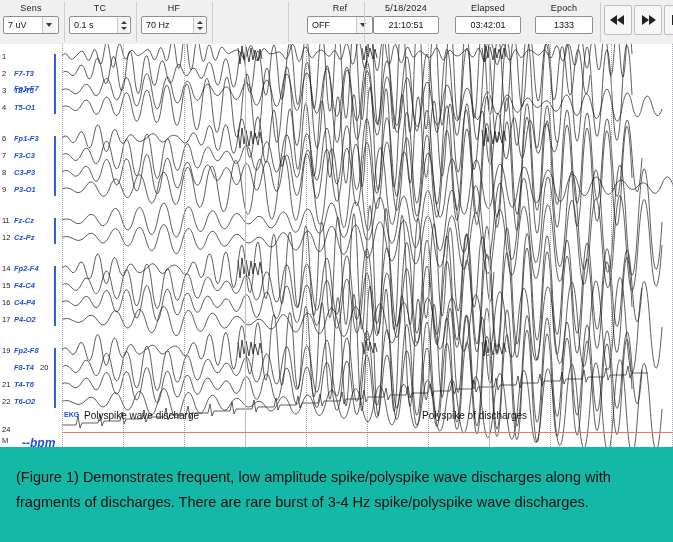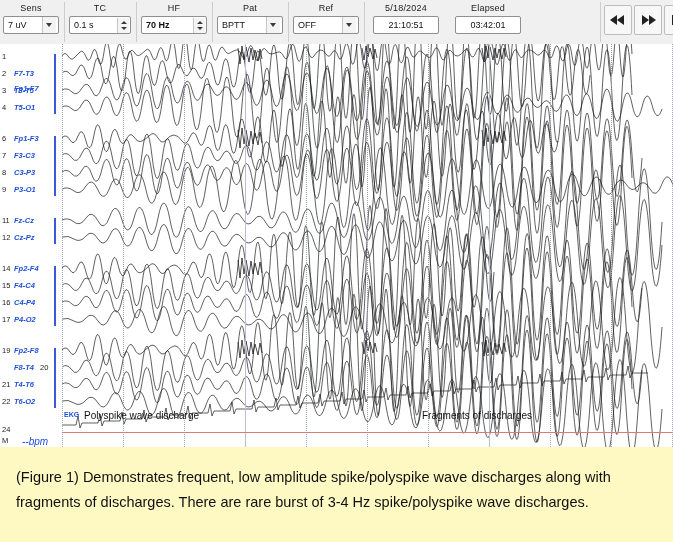--- a/index.html
+++ b/index.html
@@ -186,33 +186,33 @@
     color: #1f4fd8;
     font-weight: bold;
   }
   .ekg-line {
     position: absolute;
     height: 1px;
     background: #d97b7b;
   }
   .bpm-tag {
     position: absolute;
-    font-size: 10px;
+    font-size: 12px;
     color: #1f4fd8;
-    font-weight: normal;
+    font-weight: bold;
     font-style: italic;
   }
 
   
   .caption {
     position: absolute;
     left: 0; top: 447px;
     width: 673px;
     height: 95px;
-    background: #fef9c3;
+    background: #14b8a6;
     box-sizing: border-box;
     padding: 18px 16px 0 16px;
   }
   .caption p {
     margin: 0;
     font-size: 14.5px;
     line-height: 25px;
     color: #111111;
   }
 </style>
@@ -238,37 +238,30 @@
         <div class="tb-label">TC</div>
         <div class="tb-ctl" style="width:62px;">
           <span>0.1 s</span>
           <span class="spin"></span>
         </div>
       </div>
       <div class="sep" style="left:136px;"></div>
 
       <div class="tb-group" style="left:138px;width:72px;">
         <div class="tb-label">HF</div>
-        <div class="tb-ctl" style="width:66px;font-weight:bold;">
+        <div class="tb-ctl" style="width:66px;">
           <span>70 Hz</span>
           <span class="spin"></span>
         </div>
       </div>
       <div class="sep" style="left:212px;"></div>
 
-      <div class="tb-group" style="left:214px;width:72px;">
-        <div class="tb-label">Pat</div>
-        <div class="tb-ctl" style="width:66px;">
-          <span>BPTT</span>
-          <span class="caret"></span>
-        </div>
-      </div>
       <div class="sep" style="left:288px;"></div>
 
-      <div class="tb-group" style="left:290px;width:72px;">
+      <div class="tb-group" style="left:290px;width:72px;padding-left:14px;">
         <div class="tb-label">Ref</div>
         <div class="tb-ctl" style="width:66px;">
           <span>OFF</span>
           <span class="caret"></span>
         </div>
       </div>
       <div class="sep" style="left:364px;"></div>
 
       <div class="tb-group" style="left:366px;width:80px;">
         <div class="tb-label">5/18/2024</div>
@@ -277,20 +270,26 @@
         </div>
       </div>
 
       <div class="tb-group" style="left:448px;width:80px;">
         <div class="tb-label">Elapsed</div>
         <div class="tb-ctl center" style="width:66px;">
           <span>03:42:01</span>
         </div>
       </div>
 
+      <div class="tb-group" style="left:530px;width:68px;">
+        <div class="tb-label">Epoch</div>
+        <div class="tb-ctl center" style="width:58px;">
+          <span>1333</span>
+        </div>
+      </div>
       <div class="sep" style="left:600px;"></div>
 
       <div class="transport" style="left:604px;width:69px;">
         <div class="tbtn" style="left:0px;">
           <svg width="16" height="12" viewBox="0 0 16 12">
               <polygon points="7,6 14,1 14,11" fill="#222"></polygon>
               <polygon points="0,6 7,1 7,11" fill="#222"></polygon>
             </svg>
         </div>
         <div class="tbtn" style="left:30px;">
@@ -420,21 +419,21 @@
             <g fill="none" stroke="#1c1c1c" stroke-width="0.7">
               <path d="M0 381 h14 l2 -9 2 12 2 -5 h16 l2 -9 2 12 2 -5 h16 l2 -9 2 12 2 -5 h16 l2 -9 2 12 2 -5 h16 l2 -9 2 12 2 -5 h16 l2 -9 2 12 2 -5 h16 l2 -9 2 12 2 -5 h16 l2 -9 2 12 2 -5 h16 l2 -9 2 12 2 -5 h16 l2 -9 2 12 2 -5 h16 l2 -9 2 12 2 -5 h16 l2 -9 2 12 2 -5 h16 l2 -9 2 12 2 -5 h16 l2 -9 2 12 2 -5 h16 l2 -9 2 12 2 -5 h16 l2 -9 2 12 2 -5 h16 l2 -9 2 12 2 -5 h16 l2 -9 2 12 2 -5 h16 l2 -9 2 12 2 -5 h16 l2 -9 2 12 2 -5 h16 l2 -9 2 12 2 -5 h16 l2 -9 2 12 2 -5 h16 l2 -9 2 12 2 -5 h16 l2 -9 2 12 2 -5 h16 l2 -9 2 12 2 -5 h16 l2 -9 2 12 2 -5 h16"></path>
             </g>
           </svg>
         </div>
 
         <div class="ekg-tag" style="left:2px;top:367px;">EKG</div>
         <div class="ekg-line" style="left:0px;top:388px;width:611px;"></div>
 
         <div class="annot" style="left:22px;top:366px;">Polyspike wave discharge</div>
-        <div class="annot" style="left:360px;top:366px;">Fragments of discharges</div>
+        <div class="annot" style="left:360px;top:366px;">Polyspike of discharges</div>
       </div>
     </div>
   </div>
 
   <div class="caption">
     <p>(Figure 1) Demonstrates frequent, low amplitude spike/polyspike wave discharges along with fragments of discharges. There are rare burst of 3-4 Hz spike/polyspike wave discharges.</p>
   </div>
 </div>
 
 </body></html>

